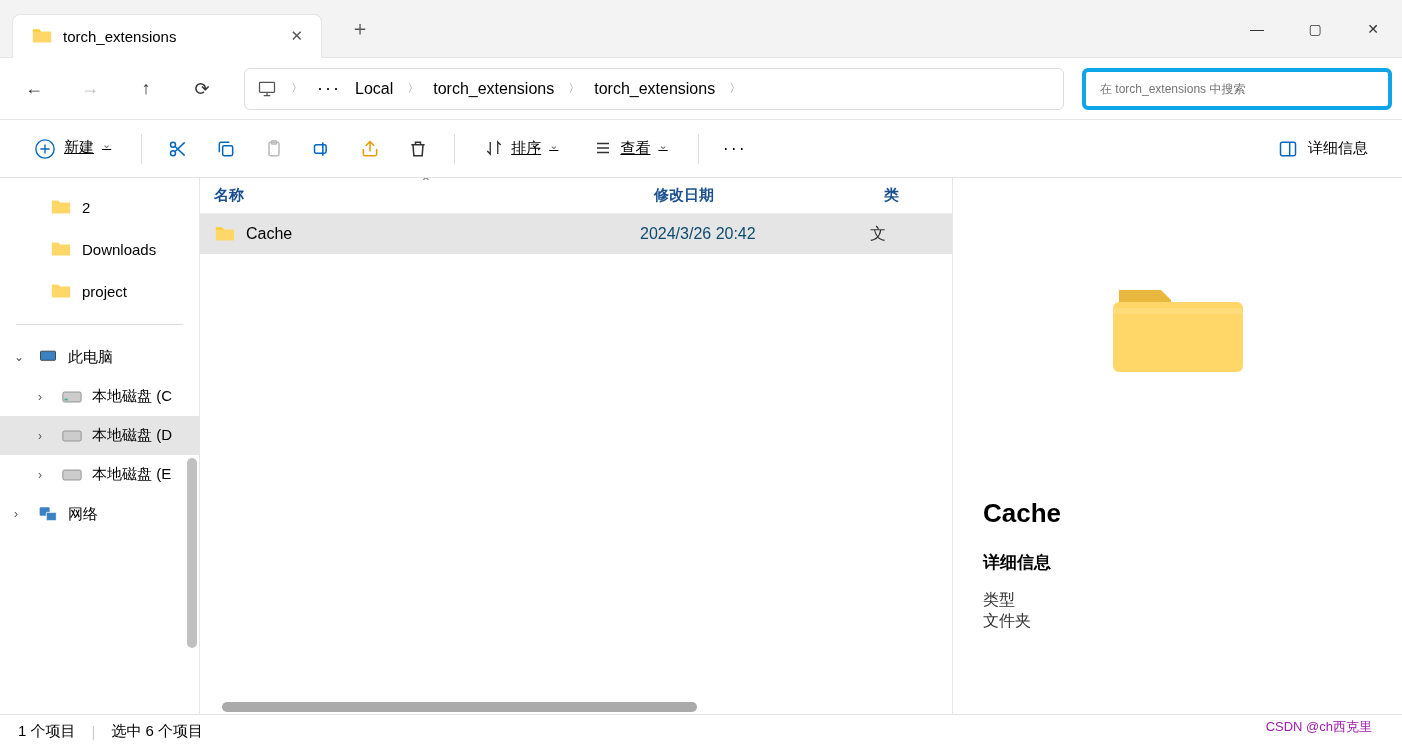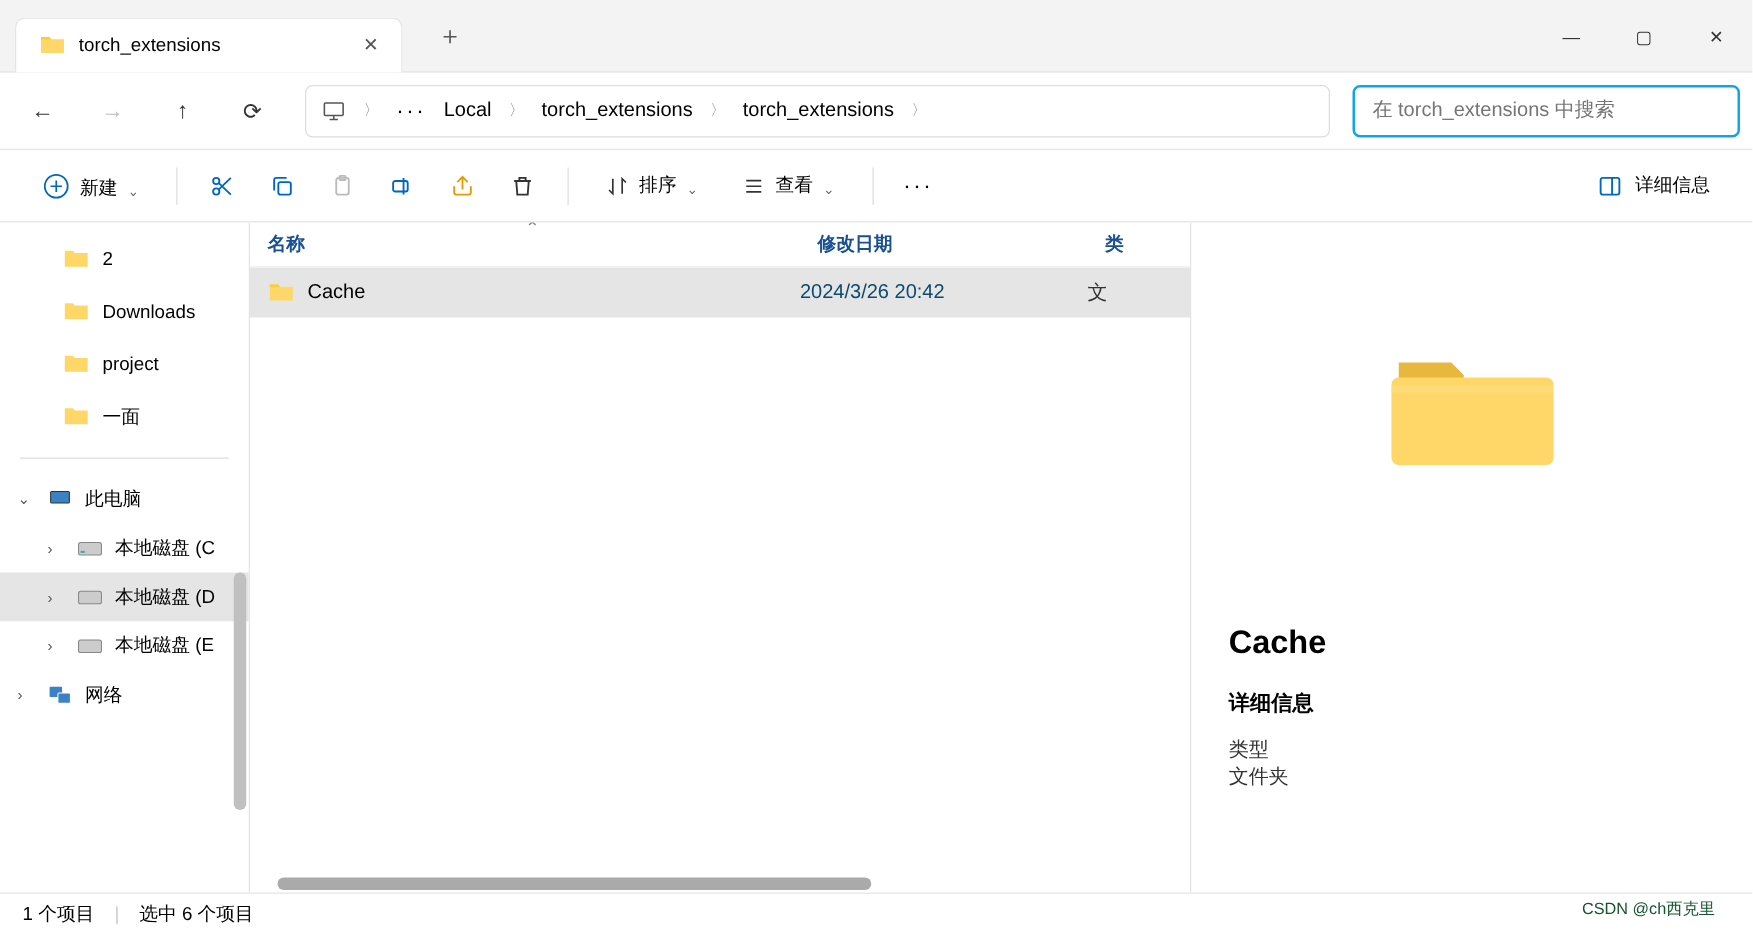--- a/index.html
+++ b/index.html
@@ -10,23 +10,23 @@
 .tab-close { margin-left: auto; color: #555; cursor: pointer; font-size: 15px; }
 .new-tab { margin-left: 28px; font-size: 20px; color: #555; cursor: pointer; }
 .win-controls { margin-left: auto; display: flex; }
 .win-btn { width: 58px; height: 48px; display: flex; align-items: center; justify-content: center; color: #333; cursor: pointer; font-size: 14px; }
 .addressbar { display: flex; align-items: center; height: 62px; padding: 0 10px; gap: 8px; border-bottom: 1px solid #e5e5e5; }
 .nav-btn { width: 48px; height: 48px; display: flex; align-items: center; justify-content: center; cursor: pointer; border-radius: 6px; color: #333; font-size: 18px; }
 .nav-btn.disabled { color: #bbb; }
 .breadcrumb-box { flex: 1; display: flex; align-items: center; height: 42px; border: 1px solid #ddd; border-radius: 6px; padding: 0 12px; gap: 14px; margin: 0 10px; }
 .crumb { font-size: 16px; cursor: pointer; }
 .crumb-sep { color: #888; font-size: 12px; }
-.search-box { width: 310px; height: 42px; border: 2px solid #0ea5e9; border-radius: 6px; padding: 0 14px; font-size: 16px; outline: none; background: #fff; }
+.search-box { width: 310px; height: 42px; border: 4px solid #0ea5e9; border-radius: 6px; padding: 0 14px; font-size: 12px; outline: none; background: #fff; }
 .toolbar { display: flex; align-items: center; height: 58px; padding: 0 20px; gap: 8px; border-bottom: 1px solid #e5e5e5; }
-.tb-btn { display: flex; align-items: flex-end; gap: 8px; padding: 8px 14px; border-radius: 6px; cursor: pointer; font-size: 15px; }
+.tb-btn { display: flex; align-items: flex-start; gap: 8px; padding: 8px 14px; border-radius: 6px; cursor: pointer; font-size: 15px; text-decoration: underline; }
 .tb-sep { width: 1px; height: 30px; background: #ddd; margin: 0 8px; }
 .tb-icon { width: 40px; height: 40px; display: flex; align-items: center; justify-content: center; cursor: pointer; border-radius: 6px; }
 .details-btn { margin-left: auto; display: flex; align-items: center; gap: 10px; padding: 8px 14px; cursor: pointer; font-size: 15px; }
 .main { display: flex; height: calc(100% - 58px - 62px - 58px - 34px); }
 .sidebar { width: 200px; border-right: 1px solid #e5e5e5; overflow: hidden; position: relative; padding-top: 8px; }
 .sb-item { display: flex; align-items: center; gap: 10px; padding: 10px 8px 10px 50px; cursor: pointer; font-size: 15px; white-space: nowrap; }
 .sb-item.selected { background: #e5e5e5; }
 .sb-item.root { padding-left: 14px; font-weight: 400; }
 .sb-item.drive { padding-left: 38px; }
 .sb-divider { height: 1px; background: #ddd; margin: 12px 16px; }
@@ -44,21 +44,21 @@
 .file-date { width: 230px; color: #0c4a6e; font-size: 16px; }
 .file-type { flex: 1; color: #333; font-size: 16px; }
 .h-scroll { position: absolute; bottom: 2px; left: 22px; height: 10px; width: 475px; background: #aaa; border-radius: 5px; }
 .preview { width: 450px; border-left: 1px solid #e5e5e5; display: flex; flex-direction: column; padding: 40px 30px 20px; }
 .preview-icon { align-self: center; margin-bottom: 120px; margin-top: 60px; }
 .preview-name { font-size: 26px; font-weight: 600; margin-bottom: 22px; }
 .preview-section { font-size: 17px; font-weight: 600; margin-bottom: 16px; }
 .preview-row { display: flex; justify-content: space-between; font-size: 16px; color: #333; flex-direction: column; }
 .statusbar { display: flex; align-items: center; height: 34px; padding: 0 18px; gap: 16px; border-top: 1px solid #e5e5e5; font-size: 15px; }
 .st-sep { color: #ccc; }
-.watermark { position: absolute; right: 30px; bottom: 12px; color: #14532d; font-size: 13px; }
+.watermark { position: absolute; right: 30px; bottom: 12px; color: #a21caf; font-size: 13px; }
 .folder-svg { width: 22px; height: 22px; }
 .folder-big { width: 130px; height: 100px; }
 </style>
 </head>
 <body>
 
 <div class="titlebar">
   <div class="tab">
     <svg class="folder-svg" viewBox="0 0 24 24">
         <path fill="#ffd768" d="M2 5h7l2 2h11v12H2z"></path>
@@ -182,26 +182,20 @@
         <svg class="folder-svg" viewBox="0 0 24 24">
           <path fill="#ffd768" d="M2 5h7l2 2h11v12H2z"></path>
         </svg>
         <span>Downloads</span>
       </div>
     <div class="sb-item">
         <svg class="folder-svg" viewBox="0 0 24 24">
           <path fill="#ffd768" d="M2 5h7l2 2h11v12H2z"></path>
         </svg>
         <span>project</span>
-      </div>
-    <div class="sb-item">
-        <svg class="folder-svg" viewBox="0 0 24 24">
-          <path fill="#ffd768" d="M2 5h7l2 2h11v12H2z"></path>
-        </svg>
-        <span>一面</span>
       </div>
     <div class="sb-divider"></div>
     <div class="sb-item root">
         <span class="sb-expand">⌄</span>
         <svg width="20" height="20" viewBox="0 0 24 24">
           <rect x="3" y="5" width="18" height="11" rx="1" fill="#3b82c4"></rect>
           <rect x="3" y="5" width="18" height="11" rx="1" fill="none" stroke="#333"></rect>
         </svg>
         <span>此电脑</span>
       </div>

